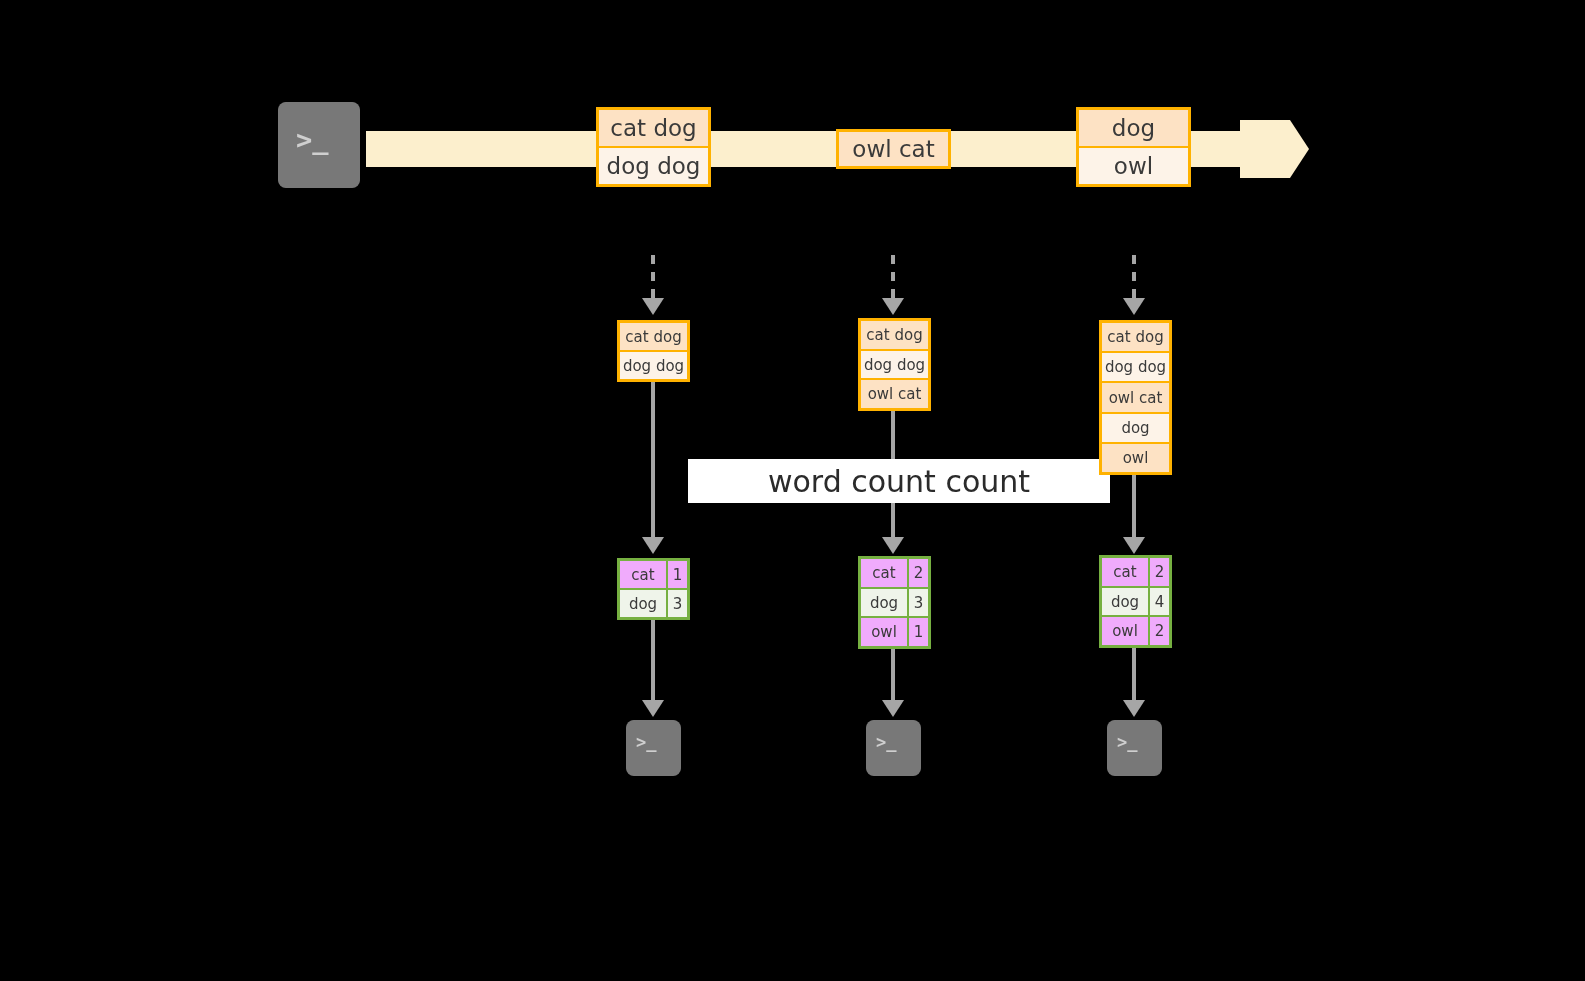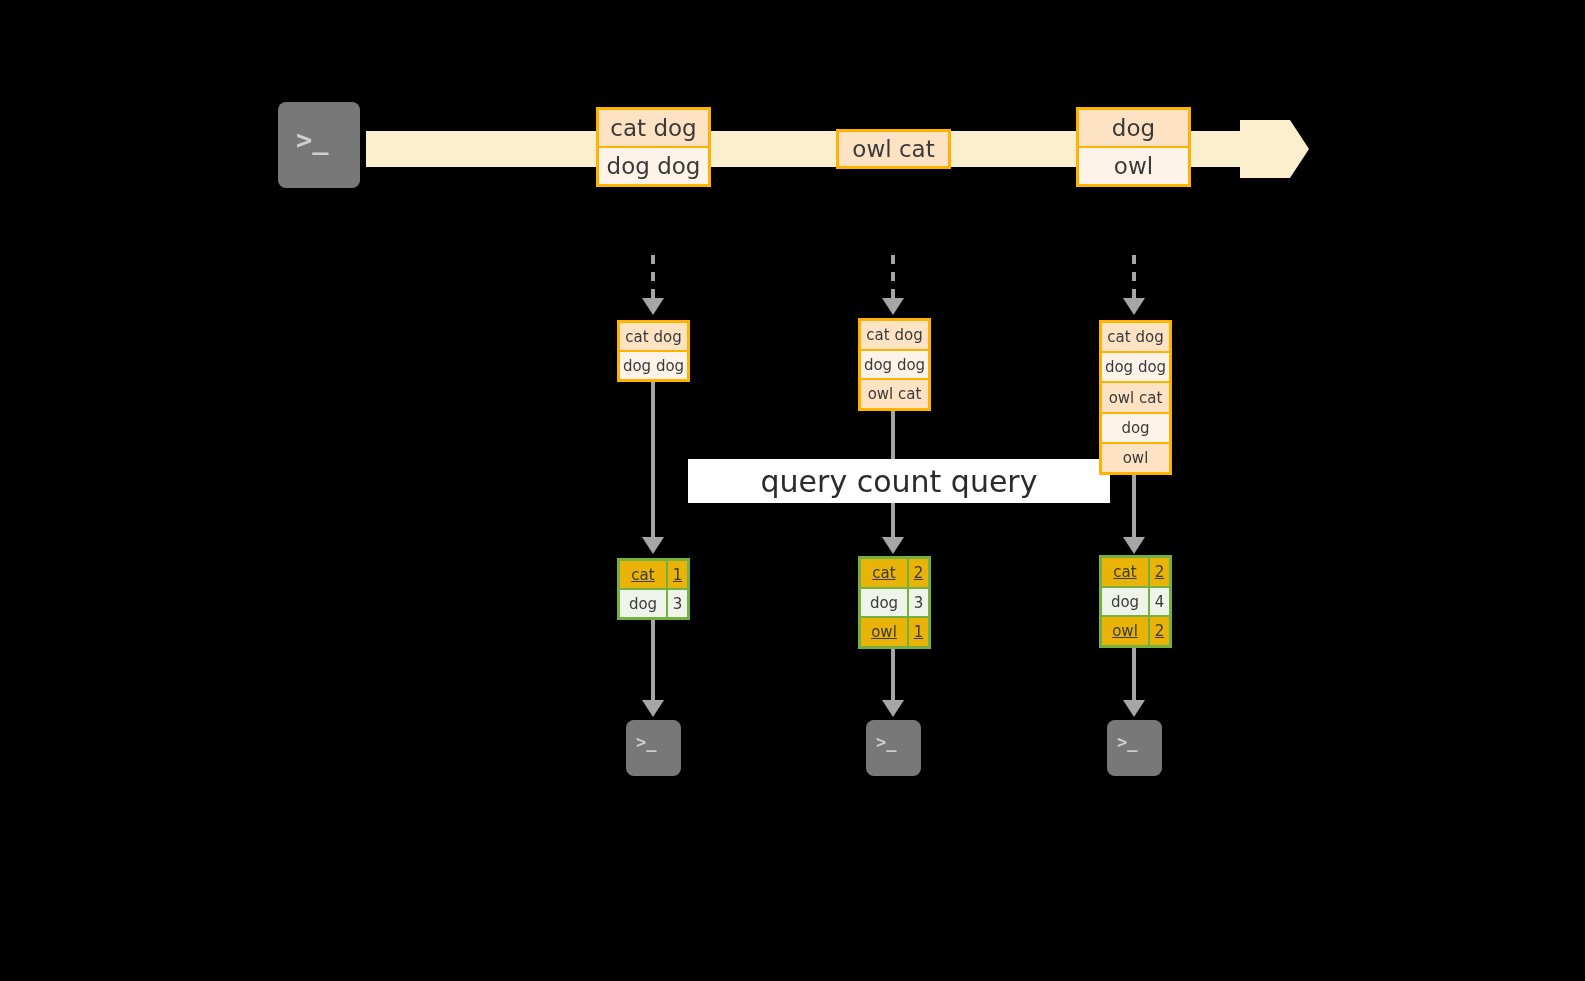--- a/index.html
+++ b/index.html
@@ -68,21 +68,21 @@
     flex:1 1 auto;display:flex;
     border-top:2px solid #76B041;
   }
   .res .row:first-child{border-top:none;}
   .res .row .k,.res .row .v{
     display:flex;align-items:center;justify-content:center;
     color:#3a3a3a;white-space:nowrap;
   }
   .res .row .k{flex:0 0 auto;border-right:2px solid #76B041;}
   .res .row .v{flex:1 1 auto;}
-  .res .row.a .k,.res .row.a .v{background:#eab308;text-decoration:underline;}
+  .res .row.a .k,.res .row.a .v{background:#f0abfc;}
   .res .row.b .k,.res .row.b .v{background:#EFF4EA;}
 
   
   .solidline{position:absolute;background:#A6A6A6;width:4px;}
   .dashline{position:absolute;width:4px;
     background:repeating-linear-gradient(to bottom,
       #A6A6A6 0px,#A6A6A6 9px,transparent 9px,transparent 17px);}
   .arrowdown{position:absolute;width:0;height:0;
     border-left:11px solid transparent;border-right:11px solid transparent;
     border-top:17px solid #A6A6A6;}
@@ -139,21 +139,21 @@
   <div class="solidline" style="left:651px;top:380px;height:170px;"></div>
   <div class="arrowdown" style="left:642px;top:537px;"></div>
 
   <div class="solidline" style="left:891px;top:405px;height:145px;"></div>
   <div class="arrowdown" style="left:882px;top:537px;"></div>
 
   <div class="solidline" style="left:1132px;top:470px;height:80px;"></div>
   <div class="arrowdown" style="left:1123px;top:537px;"></div>
 
   <div class="banner" style="left:688px;top:459px;width:422px;height:44px;">
-    <span style="font-size:30px;">query count query</span>
+    <span style="font-size:30px;">word count count</span>
   </div>
 
   <div class="rec" style="left:617px;top:320px;width:73px;height:62px;font-size:15px;z-index:5;">
     <div class="cell a">cat dog</div>
     <div class="cell b">dog dog</div>
   </div>
 
   <div class="rec" style="left:858px;top:318px;width:73px;height:93px;font-size:15px;z-index:5;">
     <div class="cell a">cat dog</div>
     <div class="cell b">dog dog</div>

